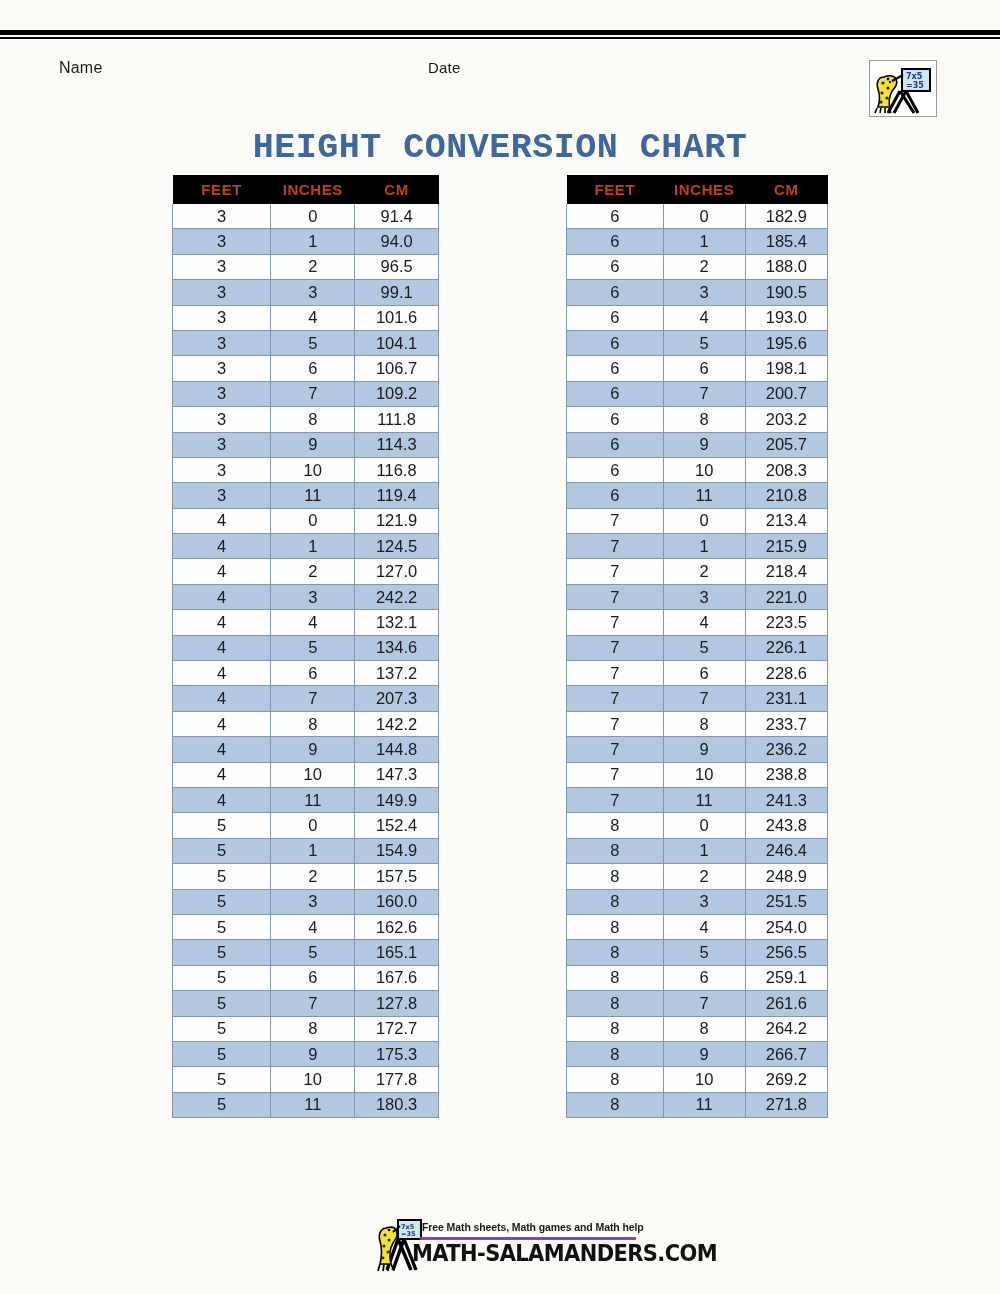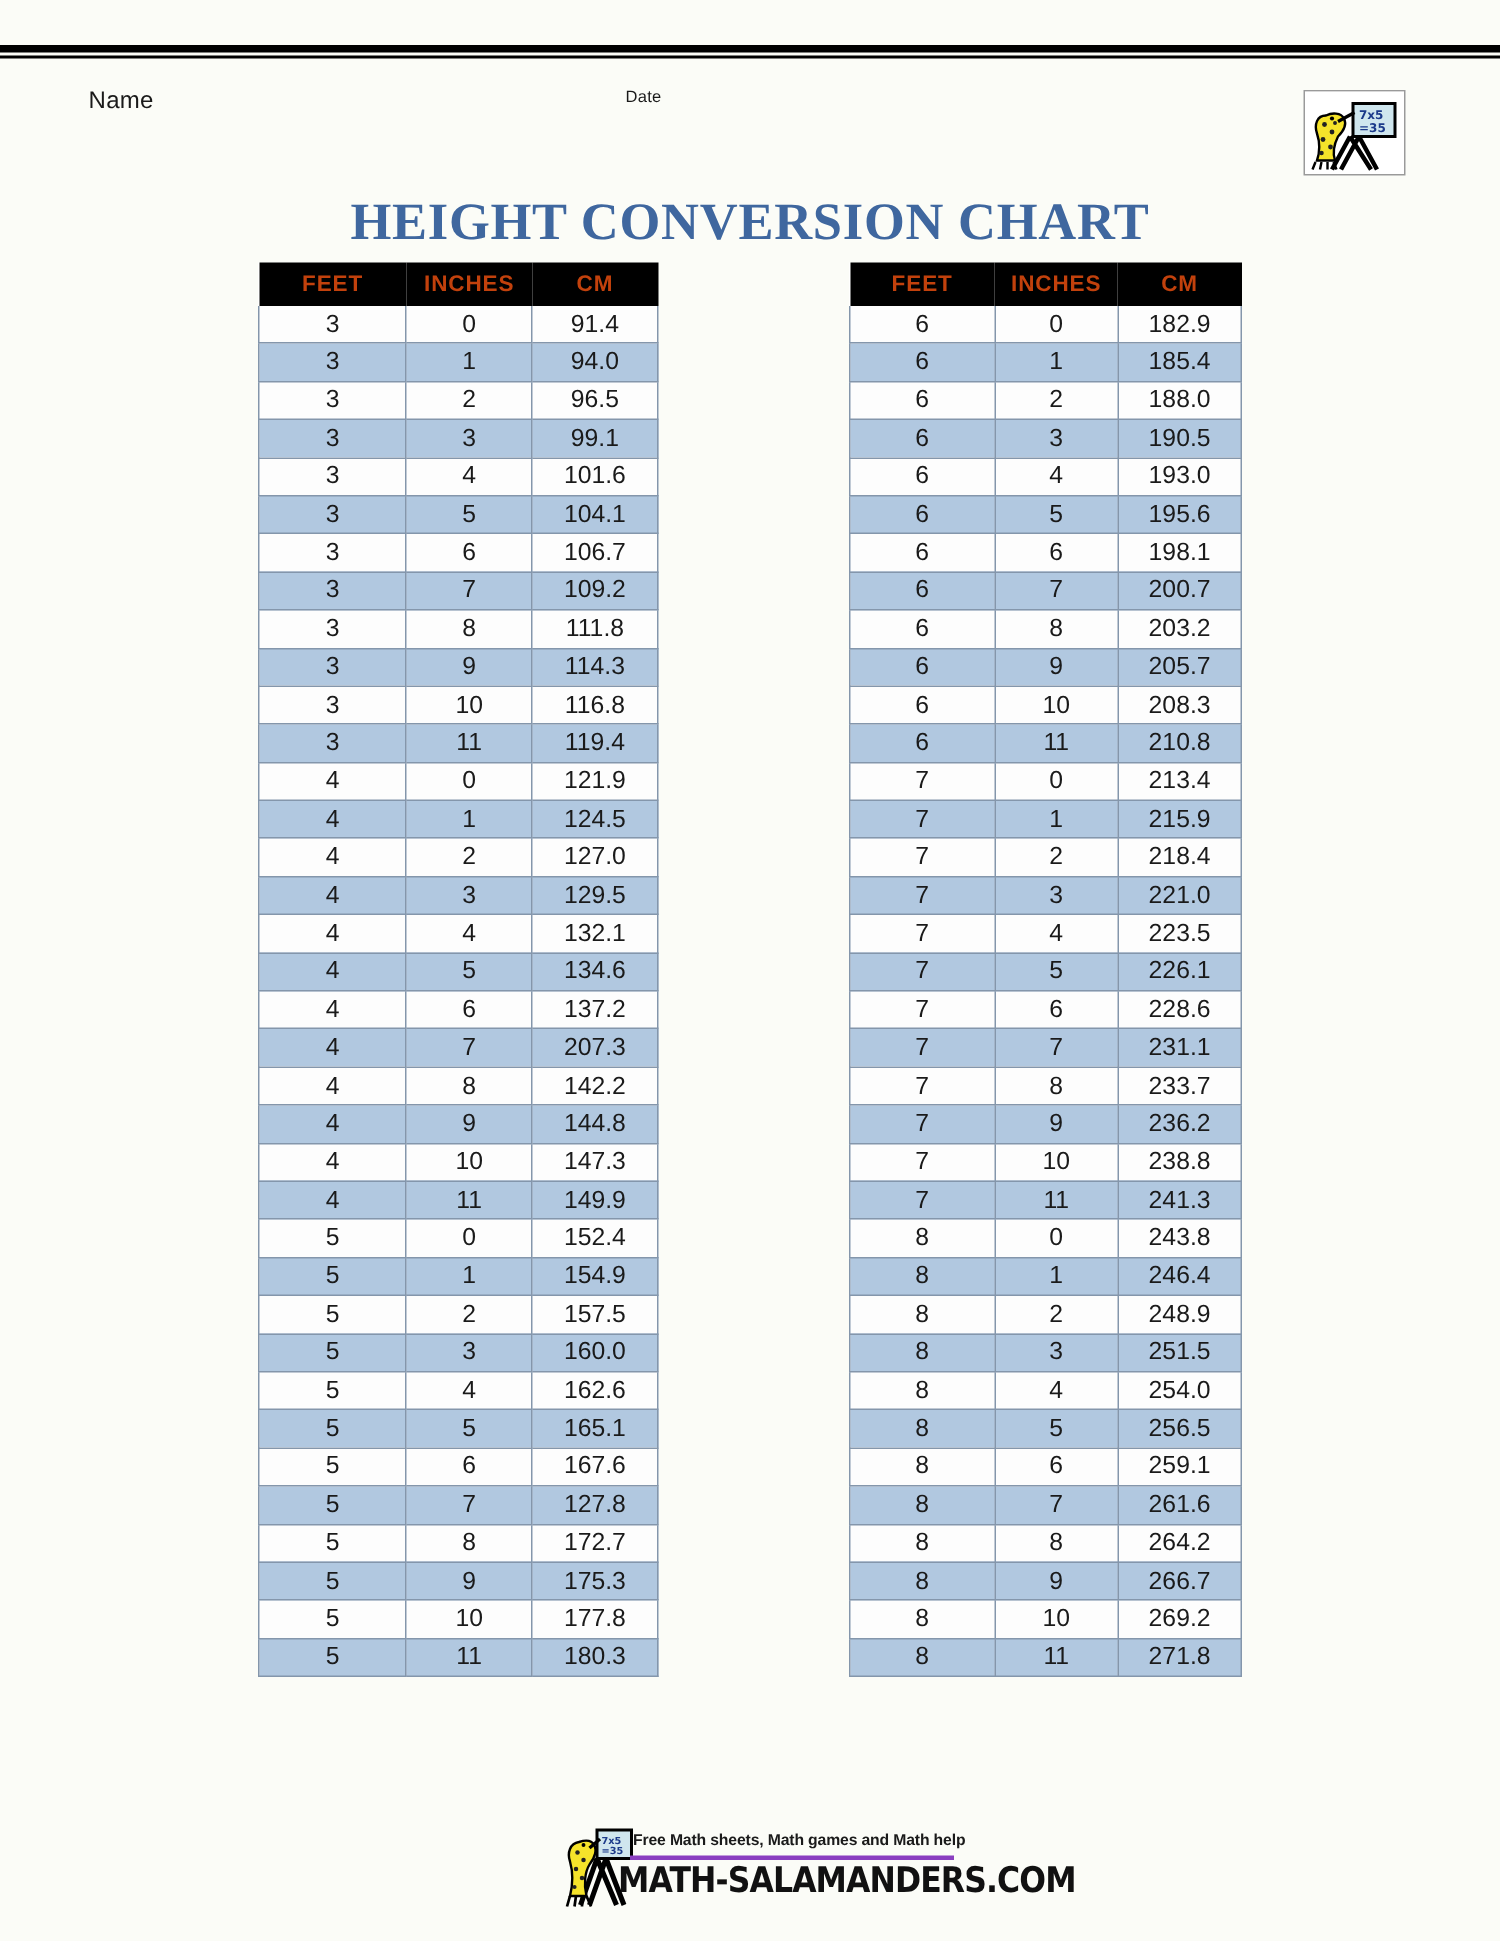--- a/index.html
+++ b/index.html
@@ -43,35 +43,35 @@
   .name-label {
     position: absolute;
     left: 59px;
     top: 59px;
     font-size: 16px;
     color: #1a1a1a;
     letter-spacing: 0.2px;
   }
   .date-label {
     position: absolute;
-    left: 417px;
+    left: 428px;
     top: 59px;
-    font-size: 11px;
+    font-size: 15px;
     color: #1a1a1a;
     letter-spacing: 0.2px;
   }
 
   
   .page-title {
     position: absolute;
     left: 0;
     top: 105px;
     width: 1000px;
     text-align: center;
-    font-family: Liberation Serif, serif;
+    font-family: Liberation Mono, monospace;
     font-size: 35px;
     color: #3f679f;
     letter-spacing: 0.5px;
     white-space: nowrap;
   }
 
   
   .header-logo {
     position: absolute;
     left: 869px;
@@ -300,21 +300,21 @@
         <td>124.5</td>
       </tr>
       <tr>
         <td>4</td>
         <td>2</td>
         <td>127.0</td>
       </tr>
       <tr class="alt">
         <td>4</td>
         <td>3</td>
-        <td>129.5</td>
+        <td>242.2</td>
       </tr>
       <tr>
         <td>4</td>
         <td>4</td>
         <td>132.1</td>
       </tr>
       <tr class="alt">
         <td>4</td>
         <td>5</td>
         <td>134.6</td>

